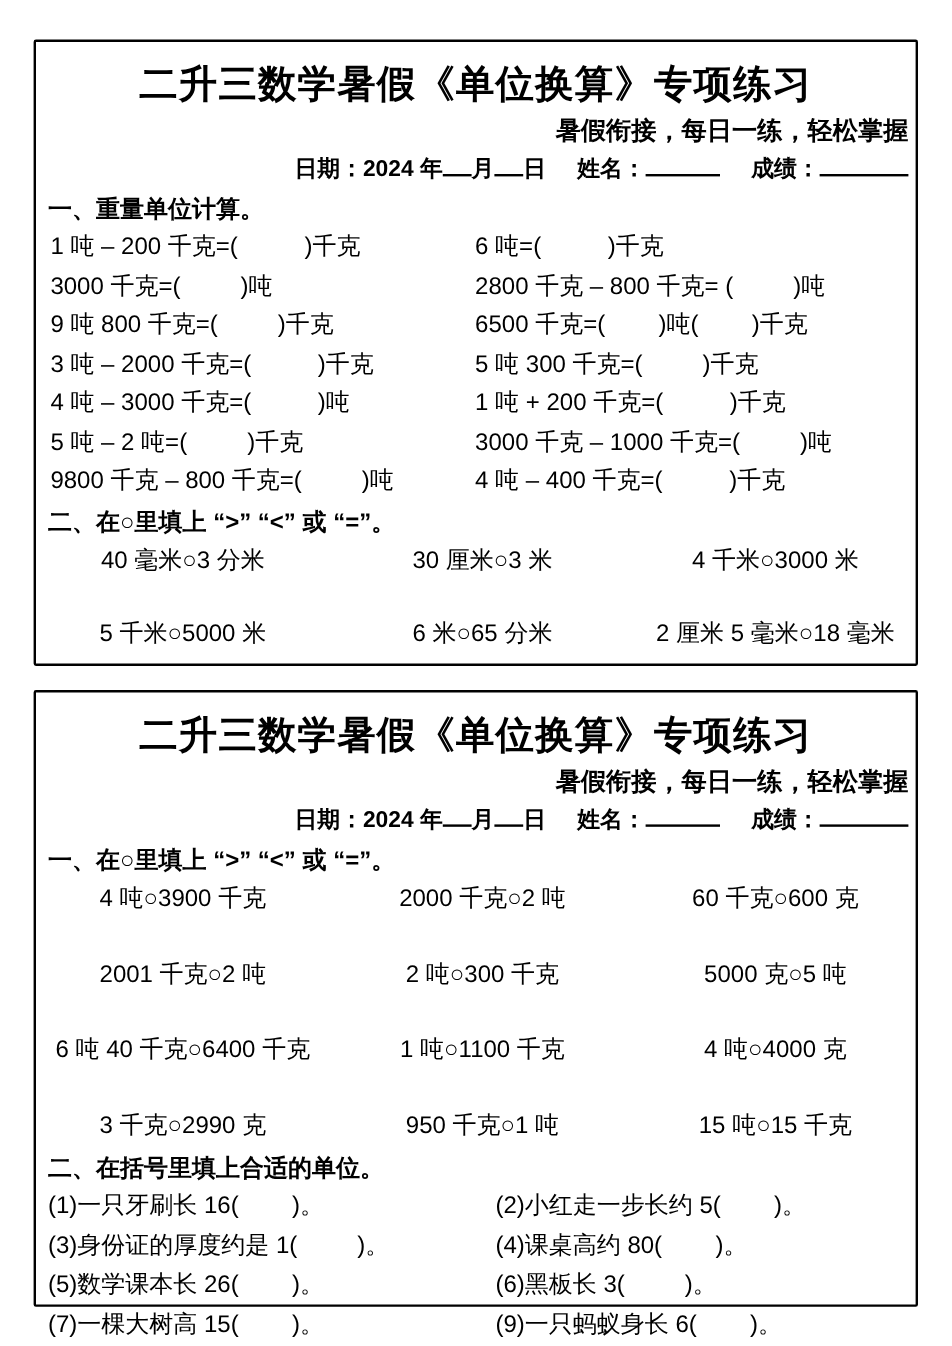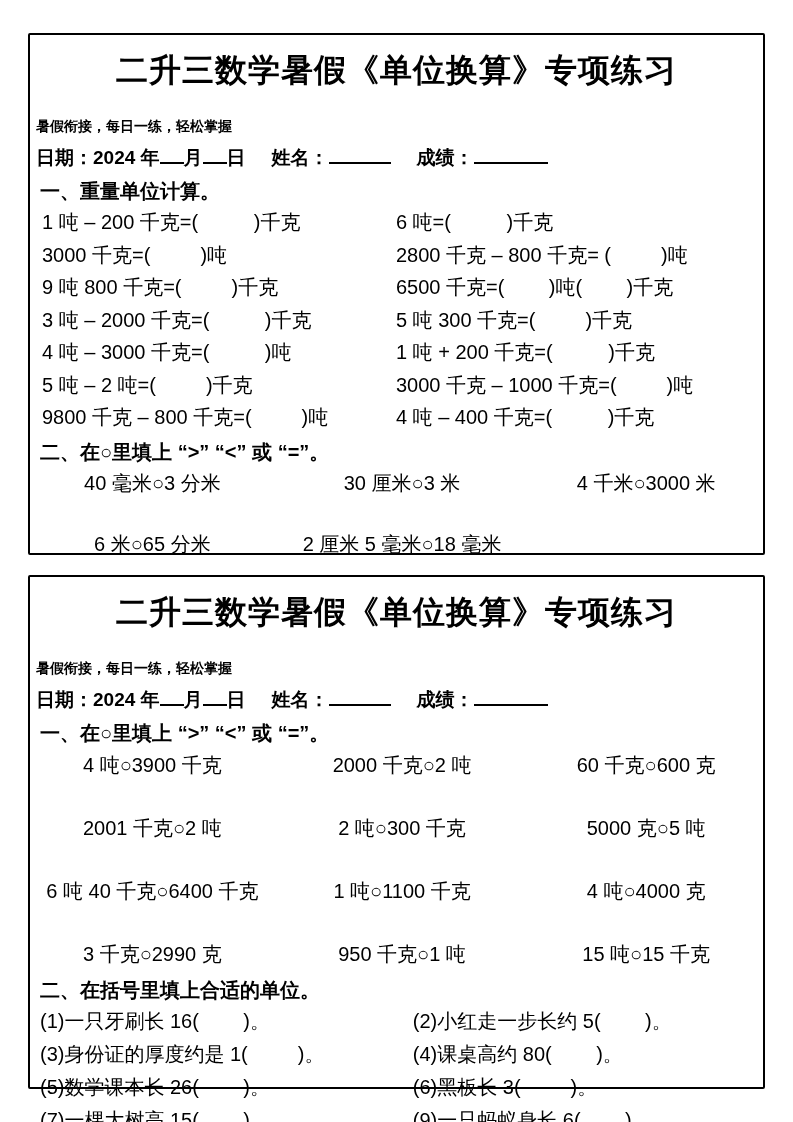--- a/index.html
+++ b/index.html
@@ -31,28 +31,28 @@
 
   .ws-title {
     text-align: center;
     font-size: 32px;
     font-weight: 900;
     letter-spacing: 1px;
     line-height: 42px;
     margin-top: 4px;
   }
   .ws-subtitle {
-    text-align: left;
-    font-size: 14px;
+    text-align: right;
+    font-size: 21px;
     font-weight: 700;
     line-height: 30px;
-    margin-top: 20px;
+    margin-top: 4px;
   }
   .meta {
-    text-align: left;
+    text-align: right;
     font-size: 19px;
     font-weight: 700;
     line-height: 30px;
     margin-top: 2px;
     white-space: nowrap;
   }
   .blank {
     display: inline-block;
     border-bottom: 2px solid #000000;
     height: 0.9em;
@@ -136,20 +136,21 @@
         <div class="prob">3000 千克 – 1000 千克=(         )吨</div>
         <div class="prob">4 吨 – 400 千克=(          )千克</div>
       </div>
     </div>
 
     <div class="section-heading">二、在○里填上 “&gt;” “&lt;” 或 “=”。</div>
     <div class="grid3">
       <div class="cmp">40 毫米○3 分米</div>
       <div class="cmp">30 厘米○3 米</div>
       <div class="cmp">4 千米○3000 米</div>
+      <div class="cmp">5 千米○5000 米</div>
       <div class="cmp">6 米○65 分米</div>
       <div class="cmp">2 厘米 5 毫米○18 毫米</div>
     </div>
   </div>
 
   <div class="sheet sheet-2">
     <div class="ws-title">二升三数学暑假《单位换算》专项练习</div>
     <div class="ws-subtitle">暑假衔接，每日一练，轻松掌握</div>
     <div class="meta">
       <span>日期：2024 年</span><span class="blank short"></span><span>月</span><span class="blank short"></span><span>日</span><span class="gap"></span><span>姓名：</span><span class="blank long"></span><span class="gap"></span><span>成绩：</span><span class="blank longer"></span>

